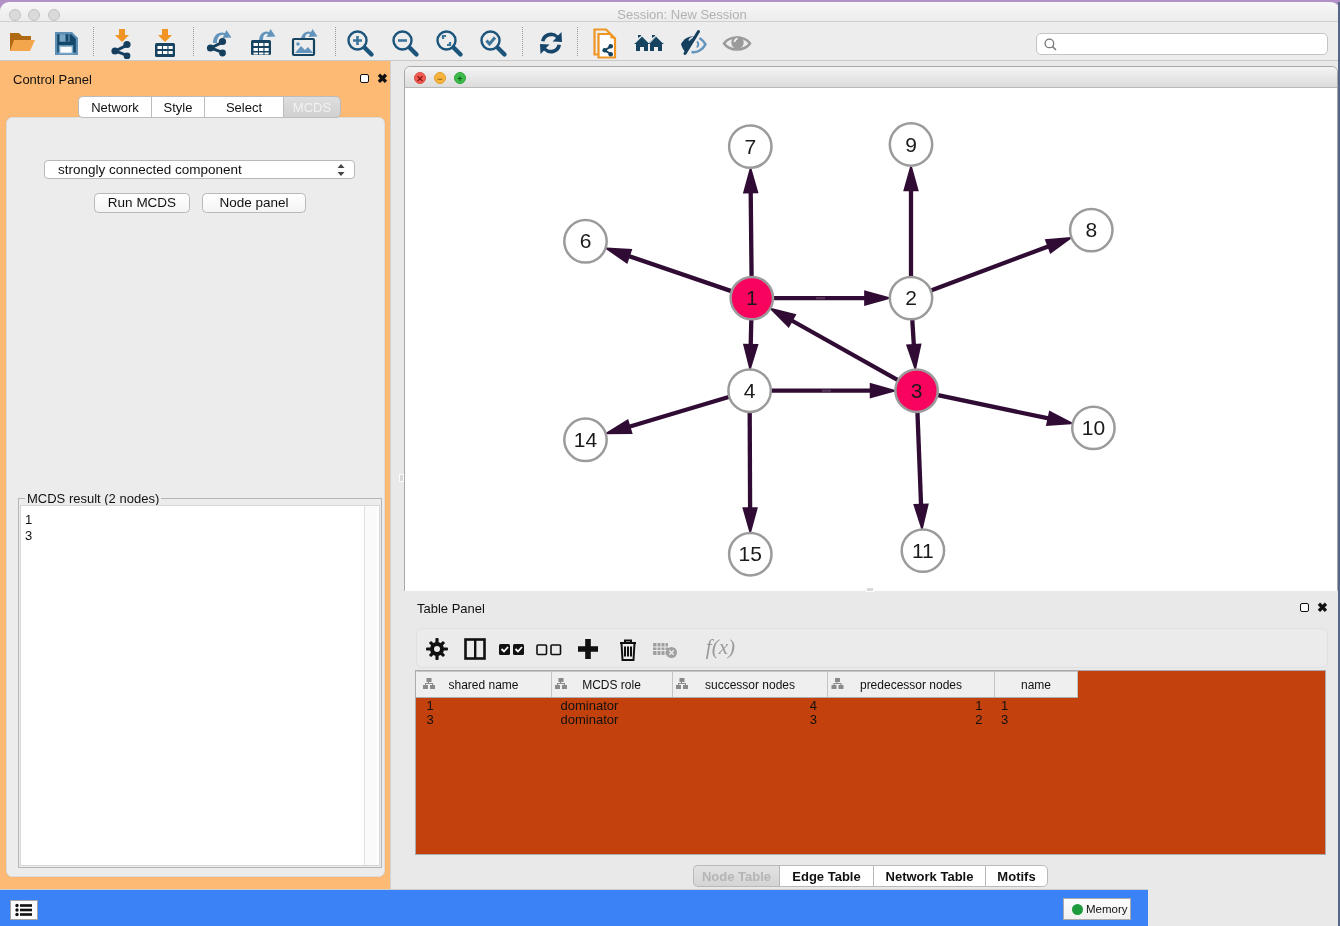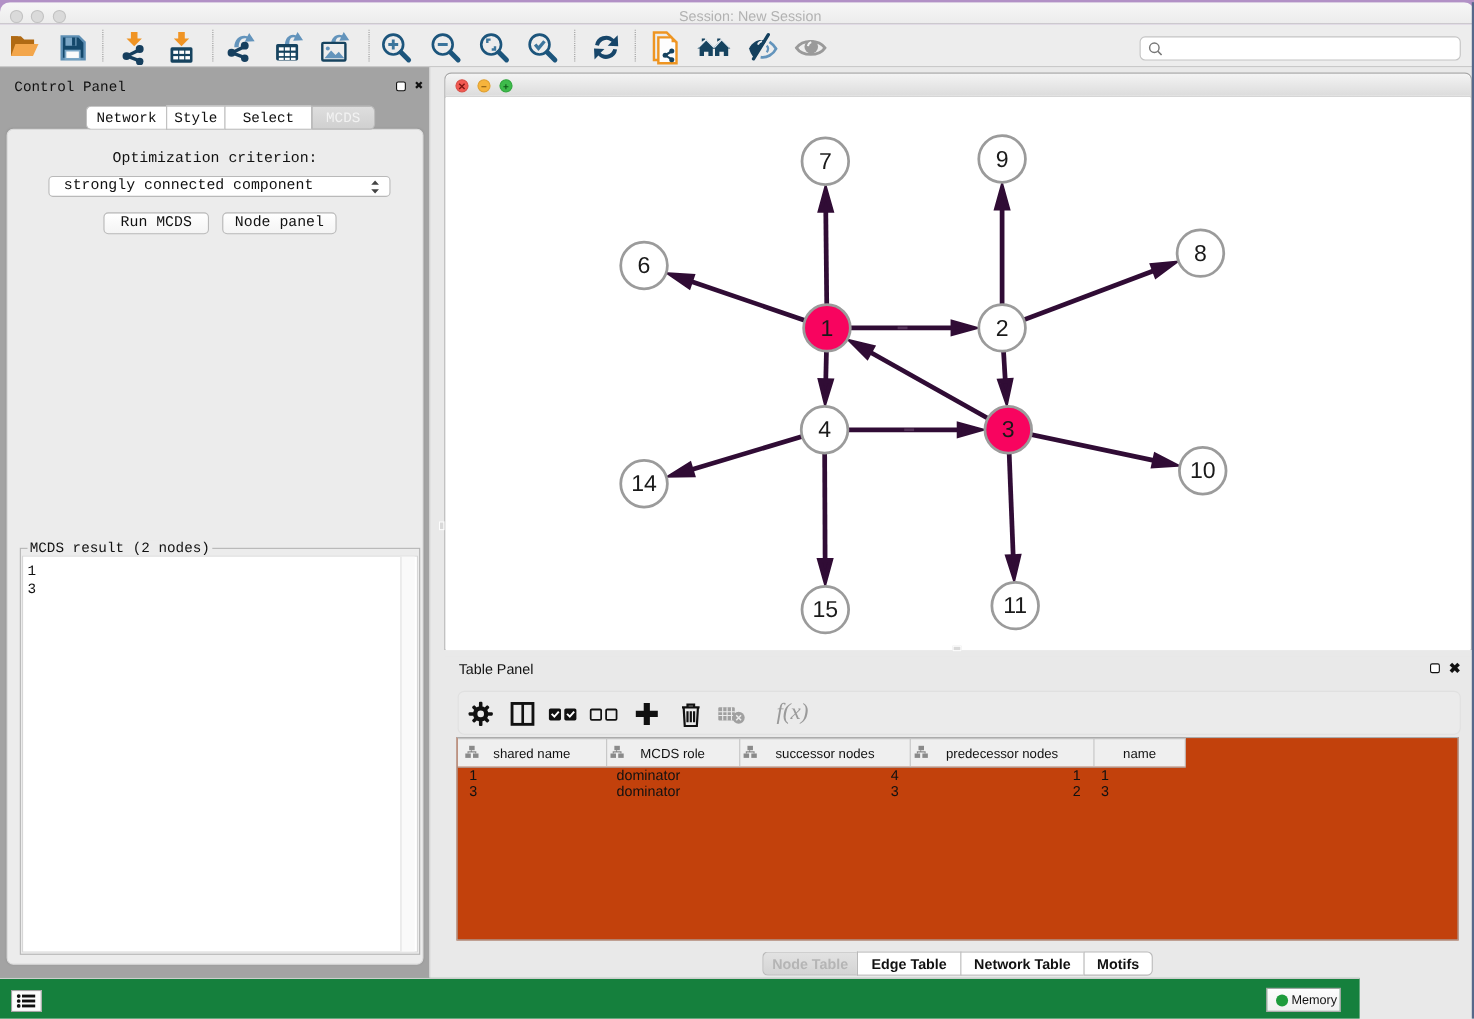--- a/index.html
+++ b/index.html
@@ -8,21 +8,21 @@
 #desk{position:absolute;left:0;top:0;width:1340px;height:24px;background:#b291c6;}
 #redge{position:absolute;right:0;top:2px;width:2px;height:924px;background:#56688a;z-index:50;}
 #titlebar{position:absolute;left:0;top:1.5px;width:1340px;height:20.5px;background:linear-gradient(#f7f7f7,#ececec);border-radius:9px 9px 0 0;border-bottom:1px solid #cfcfcf;}
 .tl{position:absolute;top:7px;width:12px;height:12px;border-radius:50%;background:#dadada;border:0.5px solid #c2c2c2;}
 #ttext{position:absolute;top:5px;width:100%;text-align:center;font-size:13px;color:#b2b2b2;padding-left:24px;}
 #toolbar{position:absolute;left:0;top:22px;width:1340px;height:39px;background:#ededed;border-bottom:1px solid #c9c9c9;}
 .sep{position:absolute;top:5px;height:29px;width:0;border-left:1px dotted #9a9a9a;}
 .ticon{position:absolute;top:5px;}
 #search{position:absolute;left:1036px;top:11px;width:292px;height:22px;background:#fff;border:1px solid #c4c4c4;border-radius:5px;}
 
-#cpanel{position:absolute;left:0;top:61px;width:391px;height:828px;background:#a3a3a3;border-right:1px solid #d2d2d2;font-family:Liberation Mono, monospace;}
+#cpanel{position:absolute;left:0;top:61px;width:391px;height:828px;background:#fdba74;border-right:1px solid #d2d2d2;}
 .phead{font-size:13px;color:#111;}
 .sqicon{position:absolute;width:9px;height:9px;border:1.6px solid #111;border-radius:2px;background:#fff;}
 .xicon{position:absolute;font-size:13px;font-weight:bold;color:#111;line-height:10px;}
 #tabs{position:absolute;left:78px;top:35px;height:22px;display:flex;z-index:3;}
 .tab{height:22px;font-size:13px;color:#111;background:#fff;border:1px solid #bcbcbc;border-right:none;display:flex;align-items:center;justify-content:center;}
 #tabN{width:73px;border-radius:5px 0 0 5px;}
 #tabSt{width:53px;}
 #tabSe{width:79px;}
 #tabM{width:58px;background:linear-gradient(#dedede,#d0d0d0);color:#f2f2f2;border-right:1px solid #bcbcbc;border-radius:0 5px 5px 0;}
 #cpcontent{position:absolute;left:6px;top:56px;width:379px;height:760px;background:#ececec;border:1px solid #dcdcdc;border-radius:6px;box-shadow:0 0 2px rgba(0,0,0,0.08);}
@@ -39,21 +39,21 @@
 #nettitle{position:absolute;left:0;top:0;width:100%;height:21px;background:linear-gradient(#f4f4f4,#dcdcdc);border-bottom:1px solid #b9b9b9;border-radius:6px 6px 0 0;}
 .mtl{position:absolute;top:4.5px;width:12px;height:12px;border-radius:50%;font-size:9px;font-weight:bold;text-align:center;line-height:12px;}
 #nettext{position:absolute;top:3px;width:100%;text-align:center;font-size:13px;font-weight:bold;color:#111;}
 #netcanvas{position:absolute;left:0;top:22px;width:932px;height:502px;background:#fff;}
 
 #tpanel{position:absolute;left:404px;top:597px;width:936px;height:292px;background:#e9e9e9;text-align:right;}
 #ttoolbar{position:absolute;left:12px;top:31px;width:912px;height:40px;background:#ebebeb;border:1px solid #e0e0e0;border-radius:6px;}
 #ttable{position:absolute;left:11px;top:73px;width:911px;height:185px;background:#c2410c;border:1px solid #ababab;}
 .btab{height:22px;font-size:13px;font-weight:bold;color:#111;background:#fff;border:1px solid #b9b9b9;border-right:none;display:flex;align-items:center;justify-content:center;}
 
-#statusbar{position:absolute;left:0;top:889px;width:1236px;height:37px;background:#15803d;border-top:1px solid #cdcdcd;}
+#statusbar{position:absolute;left:0;top:889px;width:1148px;height:37px;background:#3b82f6;border-top:1px solid #cdcdcd;}
 #listbtn{position:absolute;left:10px;top:10px;width:28px;height:20px;background:#fdfdfd;border:1px solid #a5a5a5;}
 #membtn{position:absolute;right:17px;top:8px;width:68px;height:22px;background:linear-gradient(#fdfdfd,#f0f0f0);border:1px solid #ababab;font-size:11.5px;color:#111;}
 </style></head><body>
 <div id="win">
 <div id="desk"></div>
 <div id="redge"></div>
 <div id="titlebar">
  <div class="tl" style="left:9px;"></div>
  <div class="tl" style="left:28px;"></div>
  <div class="tl" style="left:48px;"></div>
@@ -197,21 +197,20 @@
  <div class="phead" style="position:absolute;left:13px;top:11px;">Control Panel</div>
  <div class="sqicon" style="left:360px;top:13px;"></div>
  <div class="xicon" style="left:377px;top:13px;">✖</div>
  <div id="cpcontent"></div>
  <div id="tabs">
    <div class="tab" id="tabN">Network</div>
    <div class="tab" id="tabSt">Style</div>
    <div class="tab" id="tabSe">Select</div>
    <div class="tab" id="tabM">MCDS</div>
  </div>
- <div id="optlabel">Optimization criterion:</div>
  <div id="selectbox">strongly connected component
    <svg width="10" height="14" viewBox="0 0 10 14" style="position:absolute;right:8px;top:2px;">
     <path d="M1.5 5 L5 1 L8.5 5 z M1.5 9 L5 13 L8.5 9 z" fill="#444"></path>
         </svg>
  </div>
  <div class="btn" style="left:94px;width:96px;">Run MCDS</div>
  <div class="btn" style="left:202px;width:104px;">Node panel</div>
  <div id="fieldset">
    <div id="legend">MCDS result (2 nodes)</div>
    <div id="fswhite">

